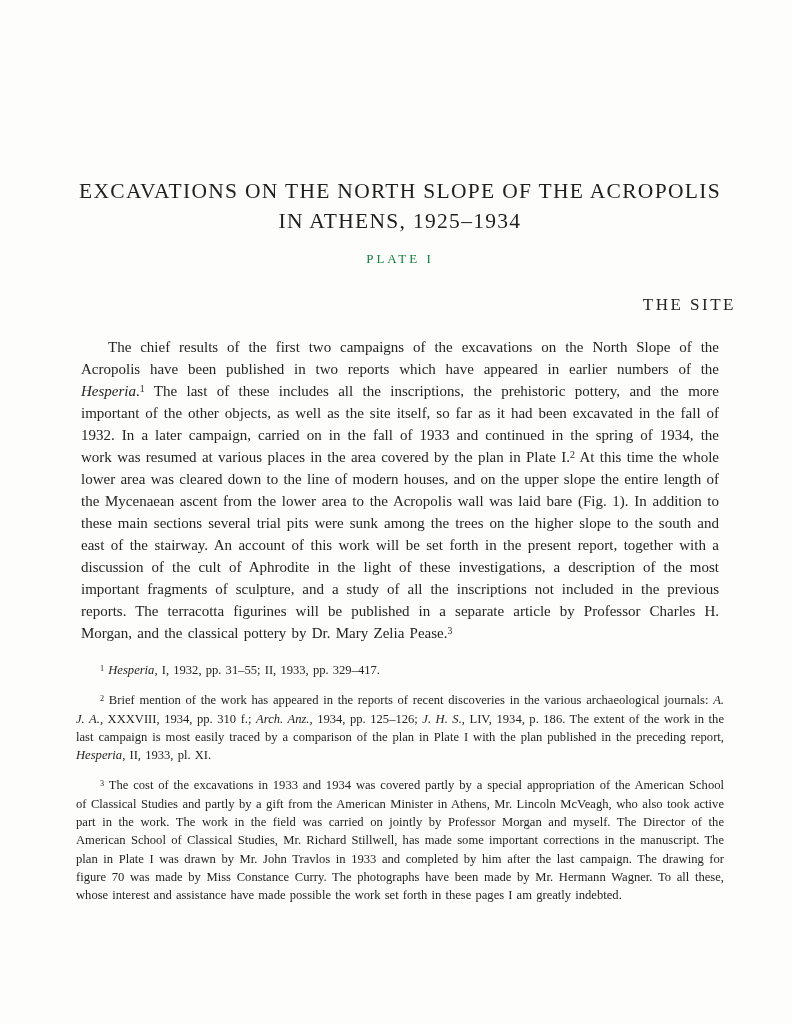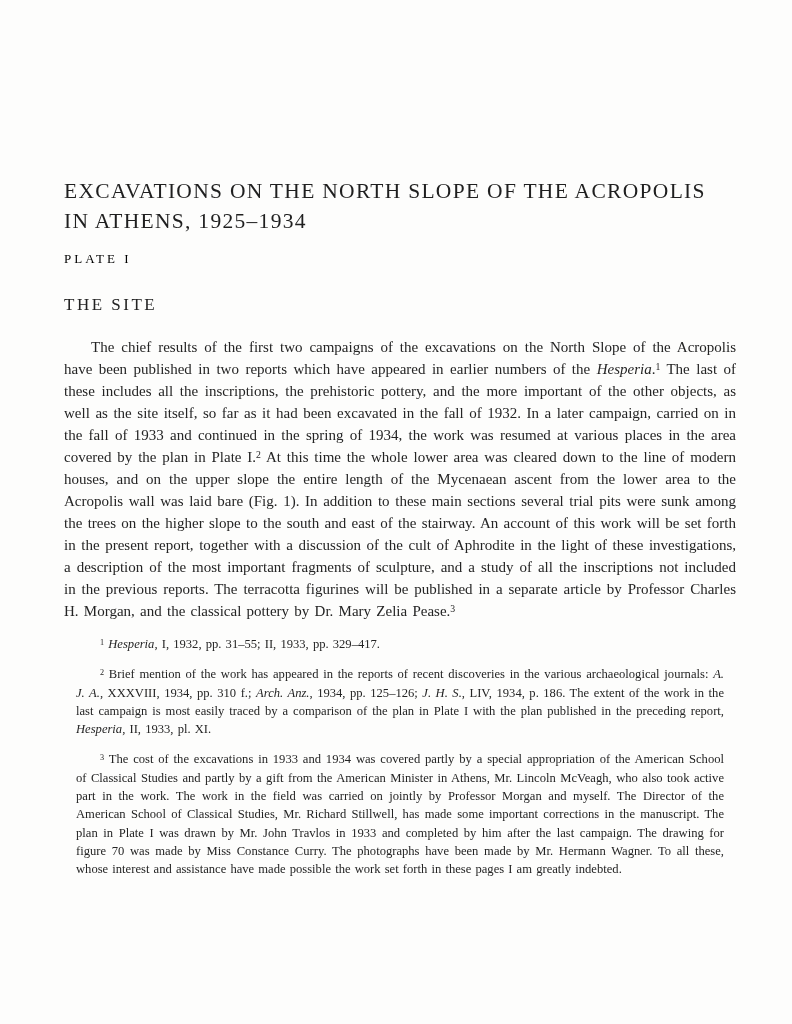--- a/index.html
+++ b/index.html
@@ -17,47 +17,48 @@
     overflow: hidden;
     box-sizing: border-box;
     padding: 176px 56px 0 64px;
   }
   .title {
     margin: 0;
     font-size: 21.5px;
     font-weight: normal;
     letter-spacing: 1.3px;
     line-height: 30px;
+    text-align: center;
     color: #1f1f1f;
   }
   .title .tline { display: block; }
   .plate {
     margin-top: 15px;
-    text-align: left;
+    text-align: center;
     font-size: 13px;
     letter-spacing: 3px;
-    color: #000000;
+    color: #15803d;
   }
   .site {
     margin: 28px 0 0 0;
-    text-align: left;
+    text-align: right;
     font-size: 17px;
     font-weight: normal;
     letter-spacing: 2.5px;
     color: #222222;
   }
   .bodytext {
     margin-top: 21px;
     font-size: 15px;
     line-height: 22px;
     text-align: justify;
     word-spacing: 1.5px;
   }
   .para {
-    margin: 0;
+    margin: 17px;
     text-indent: 27px;
   }
   .footnotes {
     margin-top: 13px;
     font-size: 12.6px;
     line-height: 18.3px;
     text-align: justify;
     word-spacing: 1px;
   }
   .fn {

